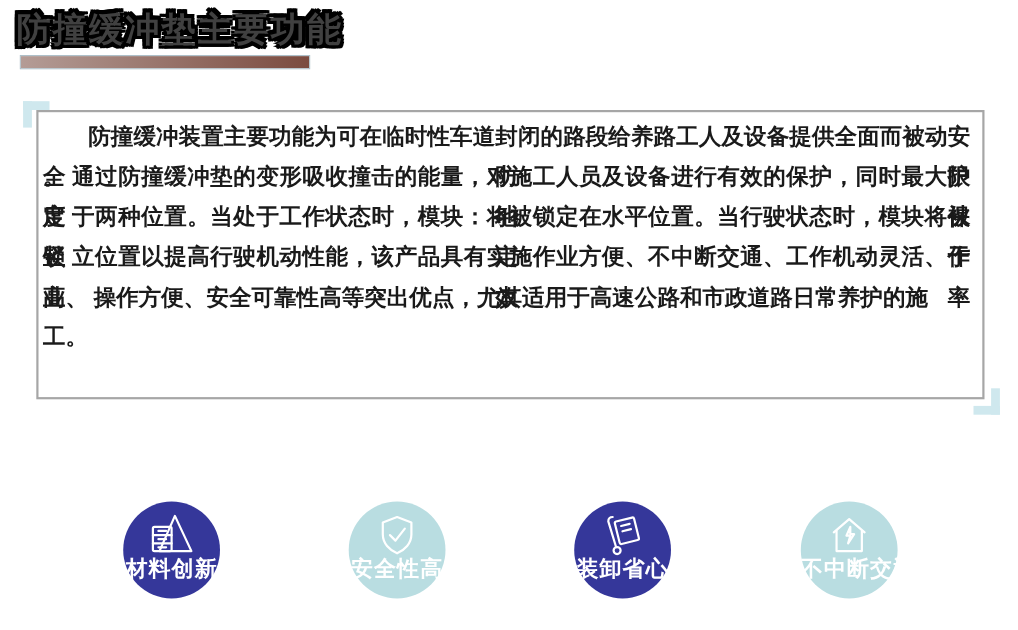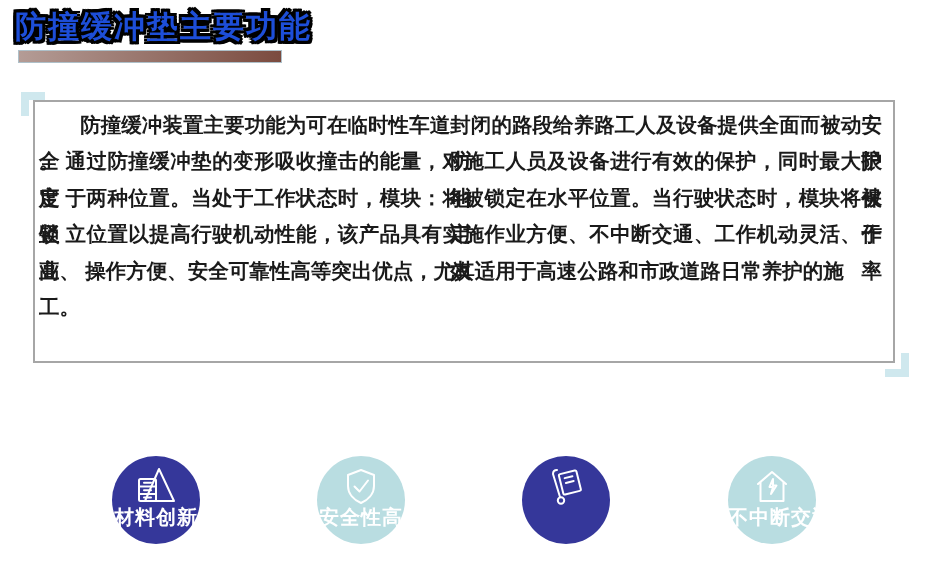--- a/index.html
+++ b/index.html
@@ -4,21 +4,21 @@
 <style>
   html,body{margin:0;padding:0;background:#fff;}
   .slide{
     position:relative;width:925px;height:573px;background:#ffffff;overflow:hidden;
     font-family:"Liberation Sans",sans-serif;
   }
 
   
   .title{
     position:absolute;left:15px;top:6px;margin:0;
-    font-size:31px;font-weight:900;letter-spacing:2px;color:#1d4ed8;
+    font-size:31px;font-weight:900;letter-spacing:2px;color:#404040;
     font-family:"Liberation Sans",sans-serif;
     text-shadow:
       -3px -3px 0 #000, 3px -3px 0 #000, -3px 3px 0 #000, 3px 3px 0 #000,
       -3px 0 0 #000, 3px 0 0 #000, 0 -3px 0 #000, 0 3px 0 #000,
       -2px -3px 0 #000, 2px 3px 0 #000, 2px -3px 0 #000, -2px 3px 0 #000;
   }
   .title-bar{
     position:absolute;left:18px;top:50px;width:262px;height:11px;
     background:linear-gradient(to right,#b49c96,#7b4b3f);
     border:1px solid #aec0c9;
@@ -123,20 +123,21 @@
       <svg viewBox="0 0 42 42" width="42" height="42" fill="none" stroke="#ffffff" stroke-width="2" stroke-linejoin="round" stroke-linecap="round">
         <g transform="rotate(-14 25 17)">
           <rect x="16" y="6" width="18" height="21" rx="1.5"></rect>
           <line x1="21" y1="11" x2="29" y2="11"></line>
           <line x1="21" y1="16" x2="29" y2="16"></line>
         </g>
         <path d="M12 4 Q8 4 8 8 L15 31"></path>
         <circle cx="16" cy="34.5" r="3.2"></circle>
       </svg>
     </span>
+    <span class="label">装卸省心</span>
   </div>
 
   <div class="feature teal f4">
     <div class="circle"></div>
     <span class="icon">
       <svg viewBox="0 0 42 42" width="42" height="42" fill="none" stroke="#ffffff" stroke-width="2" stroke-linejoin="round" stroke-linecap="round">
         <path d="M7 18 L21 6 L35 18"></path>
         <path d="M9.5 16.5 V35 H32.5 V16.5"></path>
         <path d="M22 13 L18.5 21 H22 L20 28 L25.5 19.5 H22 Z"></path>
       </svg>

